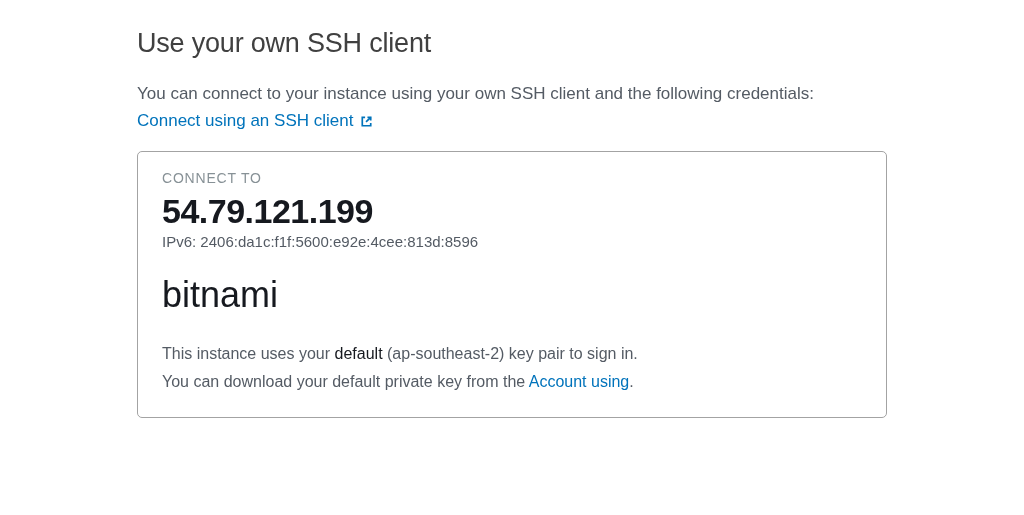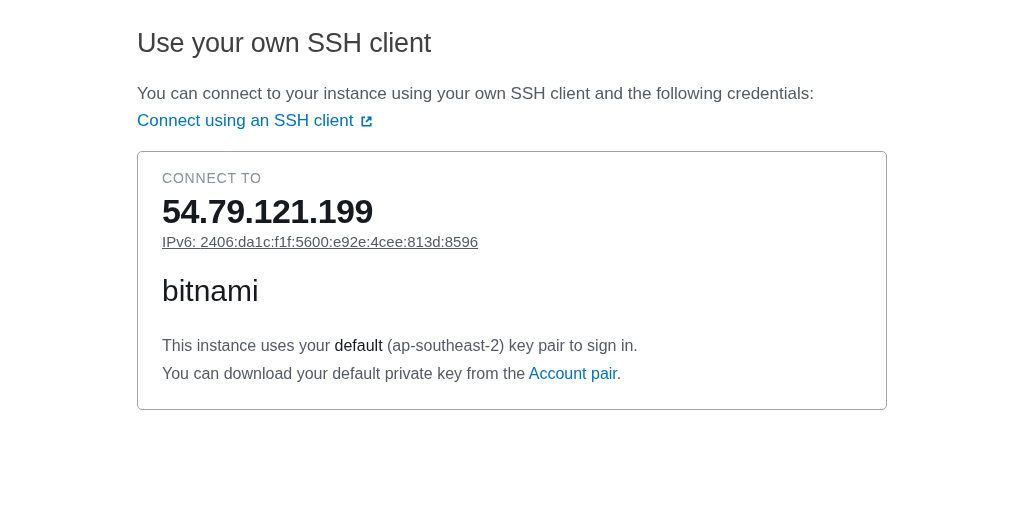--- a/index.html
+++ b/index.html
@@ -58,24 +58,23 @@
       font-size: 34px;
       font-weight: 700;
       color: #16191f;
       letter-spacing: -0.5px;
       margin-bottom: 2px;
     }
     .ipv6 {
       font-size: 15px;
       color: #545b64;
       margin-bottom: 24px;
-      text-decoration: underline;
     }
     .username {
-      font-size: 30px;
+      font-size: 36px;
       font-weight: 400;
       color: #16191f;
       margin-bottom: 24px;
     }
     .password-info {
       font-size: 16px;
       color: #545b64;
       line-height: 1.7;
     }
     .password-info strong {
@@ -115,19 +114,19 @@
     <span>IPv6: </span><span>2406:da1c:f1f:5600:e92e:4cee:813d:8596</span>
   </div>
 
   <div class="username">bitnami</div>
 
   <div class="password-info">
     <div>
       <span>This instance uses your </span><strong>default</strong><span> (ap-southeast-2) key pair to sign in.</span>
     </div>
     <div>
-      <span>You can download your default private key from the </span><a class="inline-link">Account pair</a><span>.</span>
+      <span>You can download your default private key from the </span><a class="inline-link">Account using</a><span>.</span>
     </div>
   </div>
 </div>
 
 
 
 
 </body></html>

